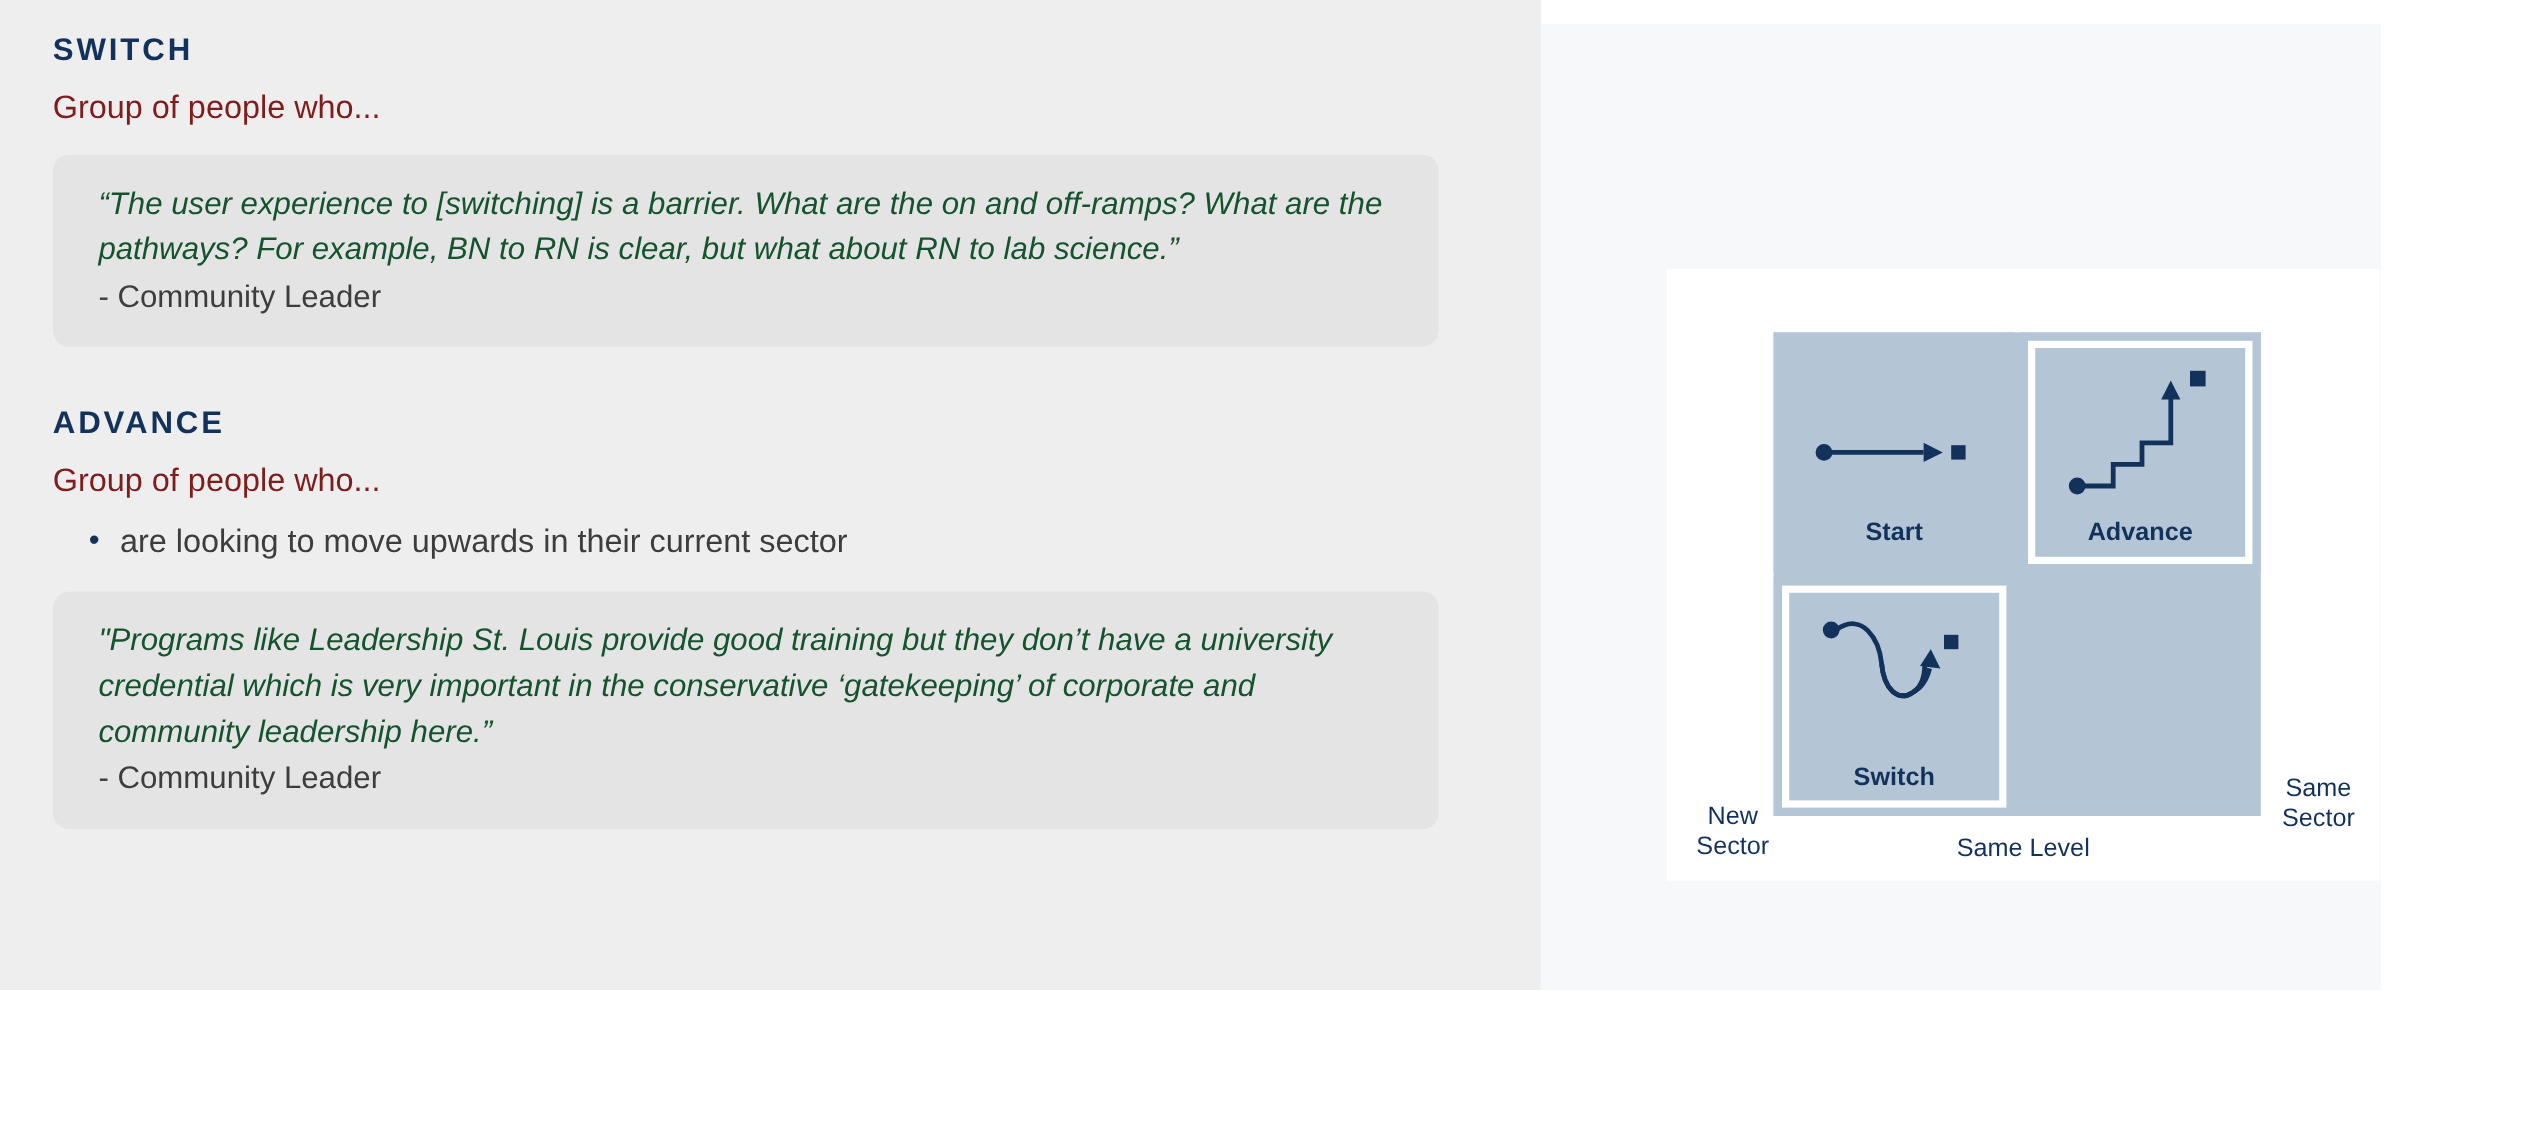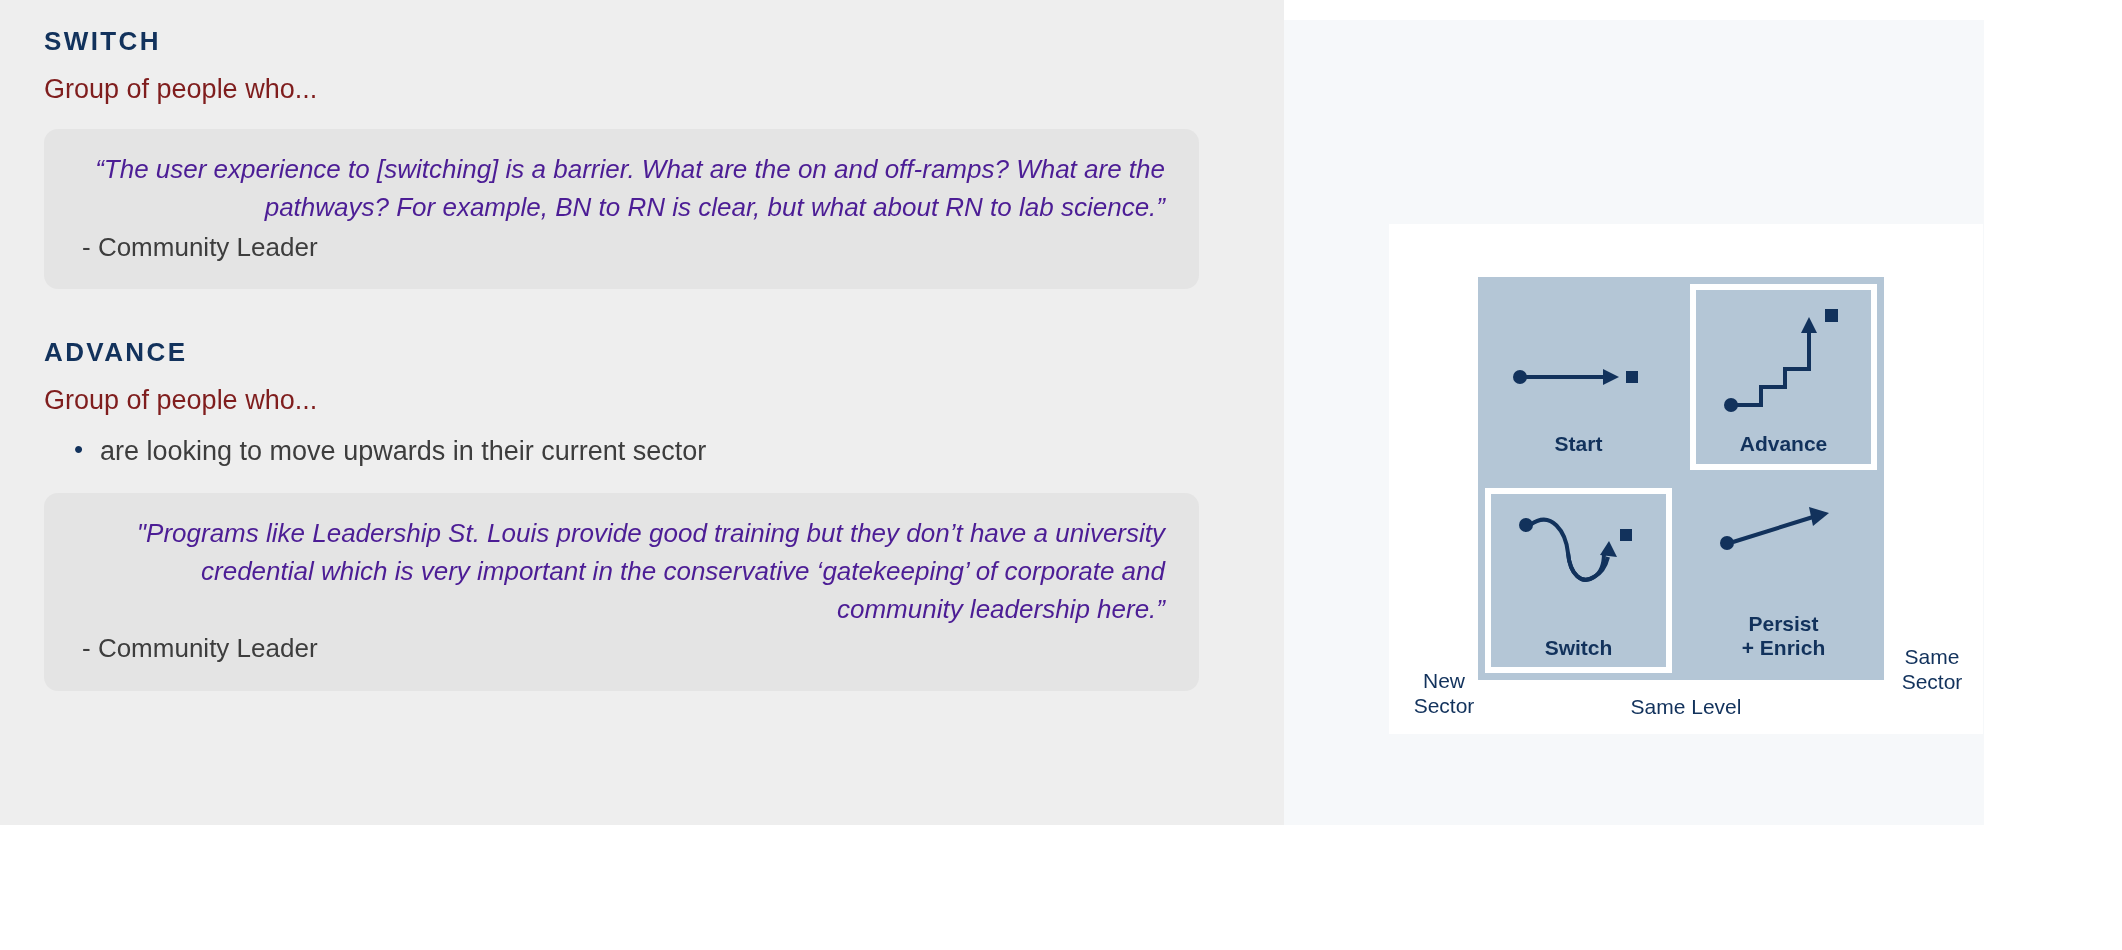--- a/index.html
+++ b/index.html
@@ -61,24 +61,23 @@
   .quote-box {
     background: #e4e4e4;
     border-radius: 14px;
     padding: 22px 34px 24px 38px;
     margin-top: 22px;
     max-width: 1155px;
   }
   .quote-text {
     font-size: 26px;
     font-style: italic;
-    color: #4c1d95;
+    color: #14532d;
     line-height: 1.45;
     margin: 0;
-    text-align: right;
   }
   .quote-attrib {
     font-size: 26px;
     color: #3d3d3d;
     margin: 2px 0 0 0;
     line-height: 1.4;
   }
 
   .block-advance { margin-top: 48px; }
 
@@ -219,31 +218,20 @@
               <circle cx="48" cy="44" r="7" fill="#12325c"></circle>
               <path d="M52,44 C74,28 88,52 90,72 C92,94 104,104 116,96 C126,90 126,76 126,72" fill="none" stroke="#12325c" stroke-width="4"></path>
               <path d="M90,72 C92,94 104,104 116,96" fill="none" stroke="#12325c" stroke-width="4"></path>
               <path d="M116,96 C124,92 128,84 130,76" fill="none" stroke="#12325c" stroke-width="4"></path>
               <polygon points="122,74 131,60 139,76" fill="#12325c"></polygon>
               <rect x="142" y="48" width="12" height="12" fill="#12325c"></rect>
             </svg>
             <div class="cell-label">Switch</div>
           </div>
 
-          <div class="cell">
-            <svg width="201" height="200" viewBox="0 0 201 200">
-              <circle cx="44" cy="62" r="7" fill="#12325c"></circle>
-              <line x1="50" y1="61" x2="130" y2="36" stroke="#12325c" stroke-width="4"></line>
-              <polygon points="126,26 146,32 130,45" fill="#12325c"></polygon>
-            </svg>
-            <div class="cell-label">
-              <div>Persist</div>
-              <div>+ Enrich</div>
-            </div>
-          </div>
 
         </div>
       </div>
 
     </div>
   </div>
 
 </div>
 
 </body></html>

